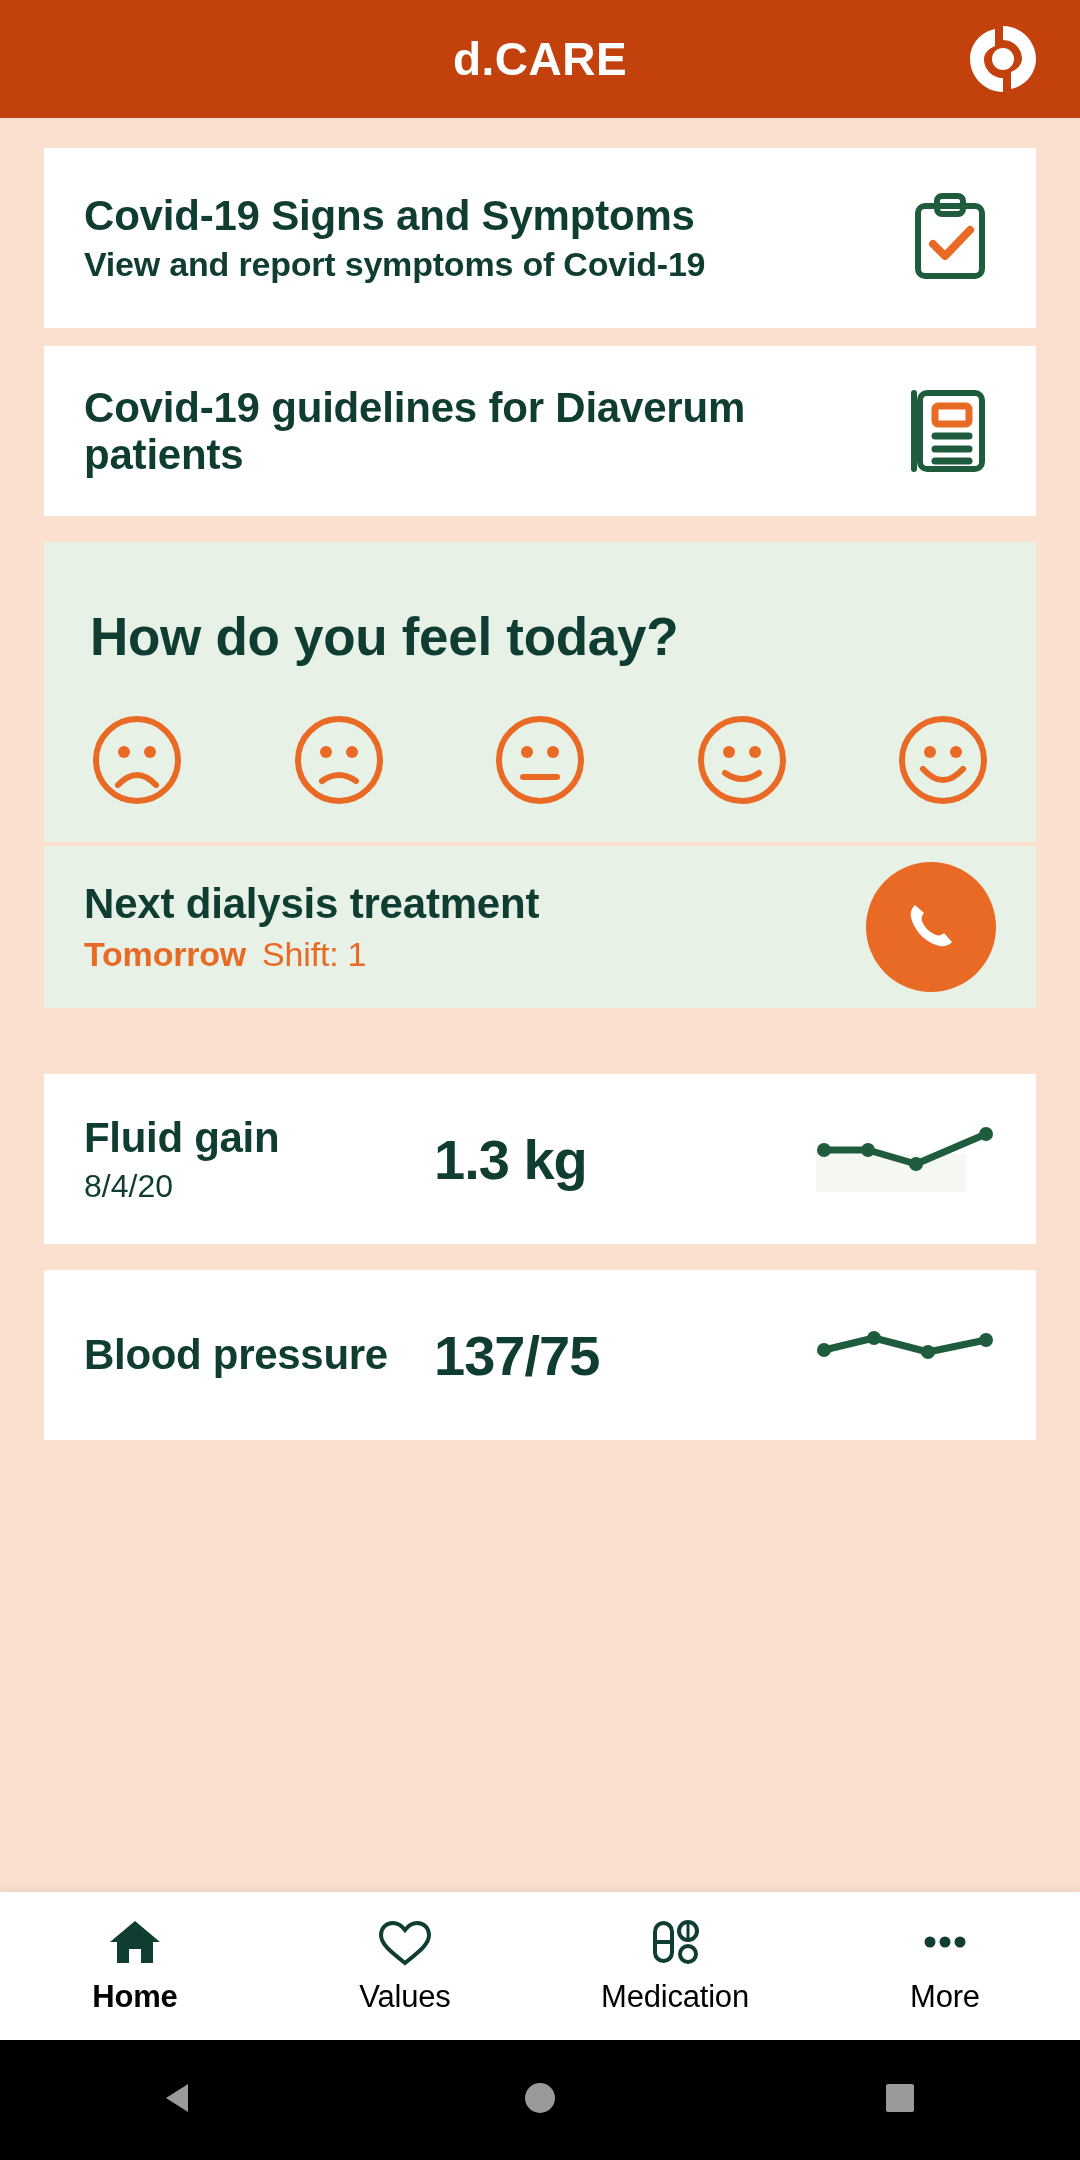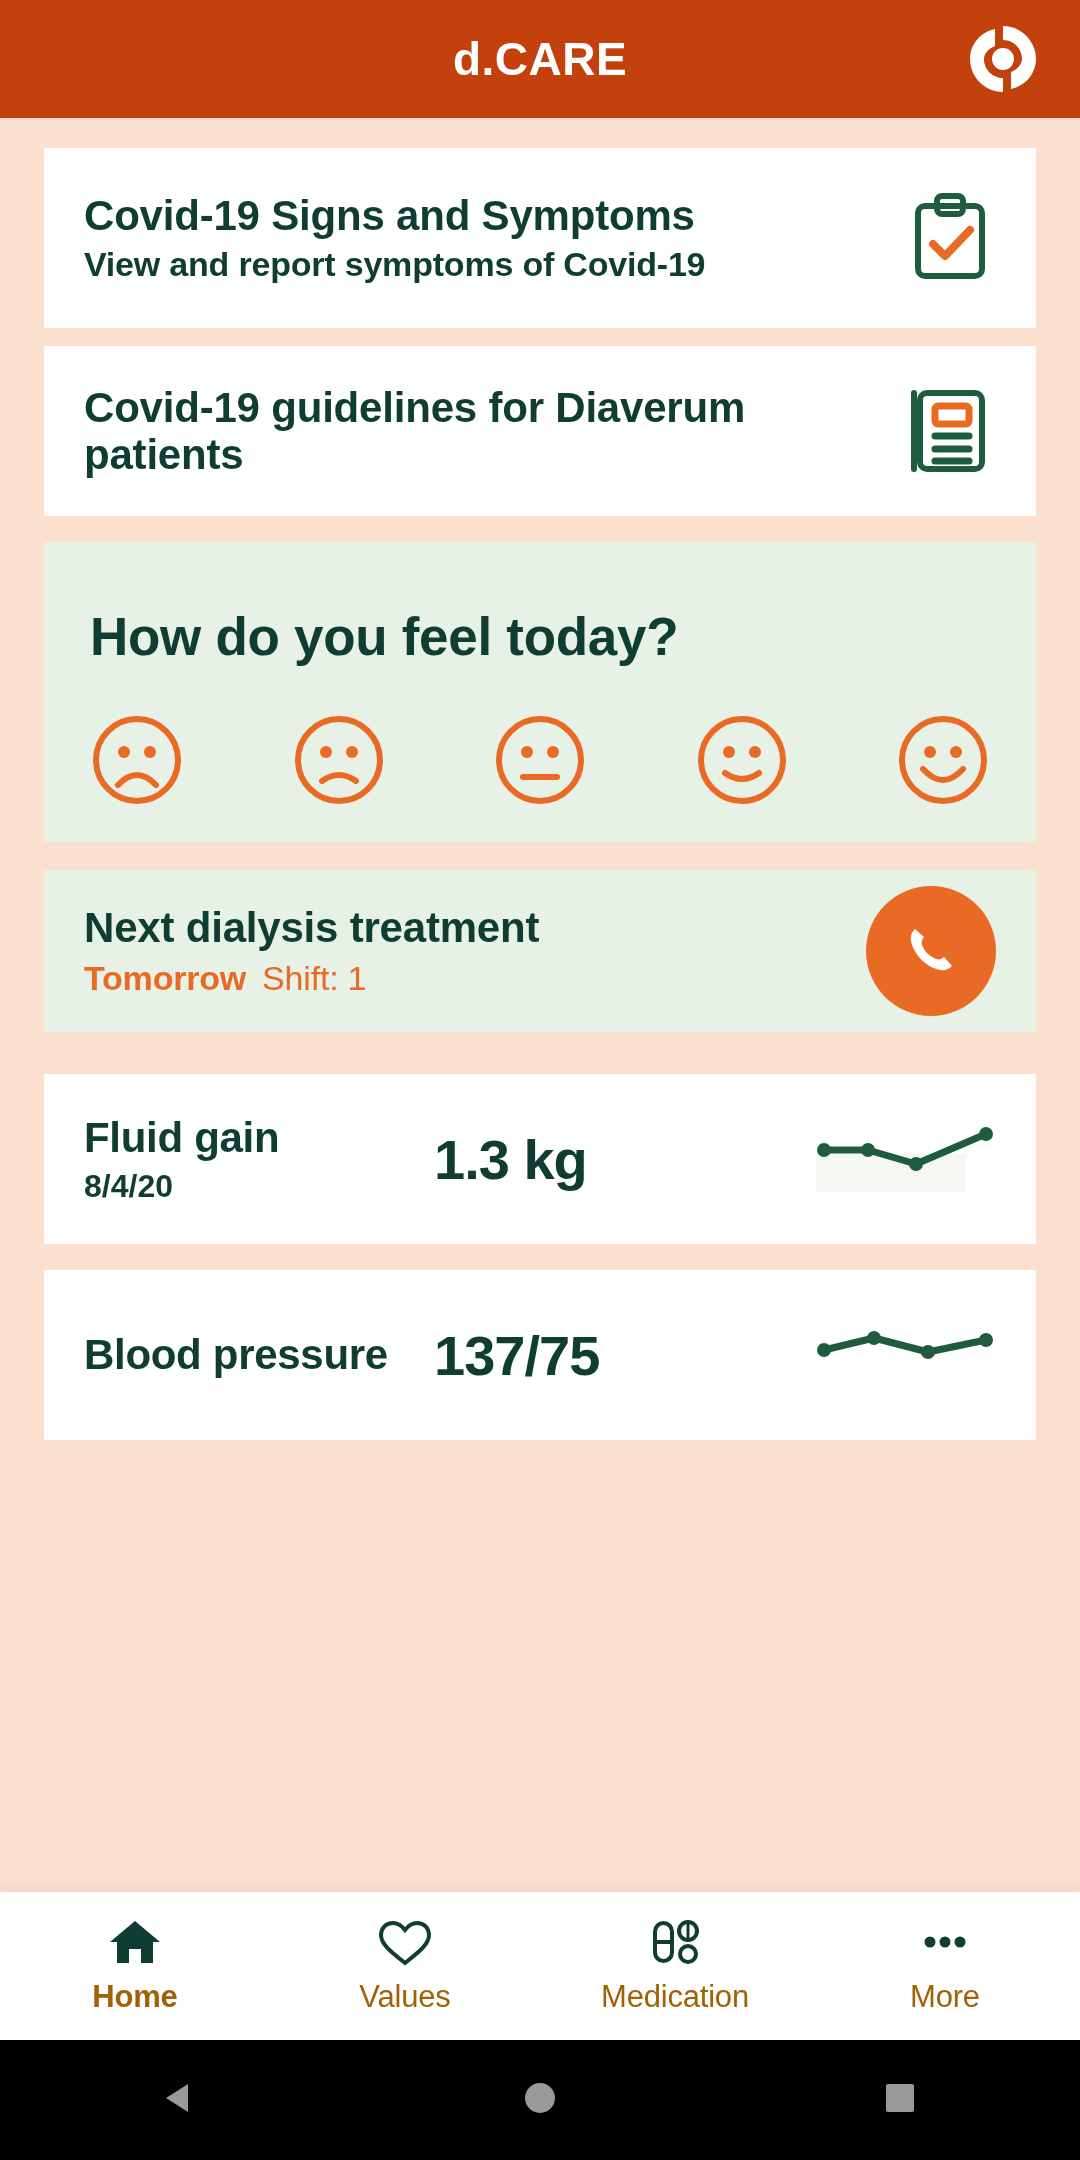--- a/index.html
+++ b/index.html
@@ -37,21 +37,21 @@
   }
   .card-sub {
     color: #0F3D31; font-size: 34px; font-weight: 700; margin-top: 6px; letter-spacing: -.2px;
   }
   .card-icon { flex: 0 0 auto; width: 92px; height: 92px; margin-left: 22px; }
 
   
   #card-symptoms { top: 30px; height: 180px; }
   #card-guidelines { top: 228px; height: 170px; }
   #mood-card { top: 424px; height: 300px; display: block; padding: 0; }
-  #card-dialysis { top: 752px; height: 162px; }
+  #card-dialysis { top: 728px; height: 162px; }
   #card-fluid { top: 956px; height: 170px; }
   #card-bp { top: 1152px; height: 170px; }
 
   
   .mood-title {
     color: #0F3D31; font-size: 53px; font-weight: 700; letter-spacing: -.3px;
     padding: 64px 8px 0 46px;
   }
   .mood-row {
     display: flex; align-items: center; justify-content: space-between;
@@ -65,39 +65,39 @@
   .dialysis-shift { color: #E96A24; font-weight: 400; margin-left: 16px; }
   .call-btn {
     flex: 0 0 auto; width: 130px; height: 130px; border-radius: 50%;
     background: #E96A24; display: flex; align-items: center; justify-content: center;
     border: none; cursor: pointer; margin-left: 20px;
   }
 
   
   .metric-left { flex: 0 0 auto; width: 330px; }
   .metric-name { color: #0F3D31; font-size: 42px; font-weight: 700; letter-spacing: -.3px; }
-  .metric-date { color: #0F3D31; font-size: 32px; font-weight: 700; margin-top: 6px; }
+  .metric-date { color: #0F3D31; font-size: 32px; font-weight: 400; margin-top: 6px; }
   .metric-value {
     flex: 1 1 auto; color: #0F3D31; font-size: 56px; font-weight: 700;
     text-align: left; letter-spacing: -1px; padding-left: 20px;
   }
   .metric-spark { flex: 0 0 auto; width: 180px; height: 78px; }
 
   
   .bottomnav {
     position: absolute; left: 0; bottom: 120px; width: 1080px; height: 148px;
     background: #ffffff; display: flex; align-items: center;
     box-shadow: 0 -2px 10px rgba(0,0,0,0.07);
   }
   .navitem {
     flex: 1 1 0; display: flex; flex-direction: column; align-items: center;
     justify-content: center; gap: 8px; cursor: pointer;
   }
   .navitem svg { width: 58px; height: 50px; }
-  .navlabel { font-size: 31px; color: #a16207; font-weight: 700; letter-spacing: -.2px; }
+  .navlabel { font-size: 31px; color: #000000; font-weight: 700; letter-spacing: -.2px; }
   .navitem.inactive .navlabel { font-weight: 400; }
 
   
   .sysbar {
     position: absolute; left: 0; bottom: 0; width: 1080px; height: 120px;
     background: #000000; display: flex; align-items: center; justify-content: space-around;
   }
   .sysbtn { width: 120px; height: 120px; display:flex; align-items:center; justify-content:center; cursor:pointer;}
 </style>
 </head>

